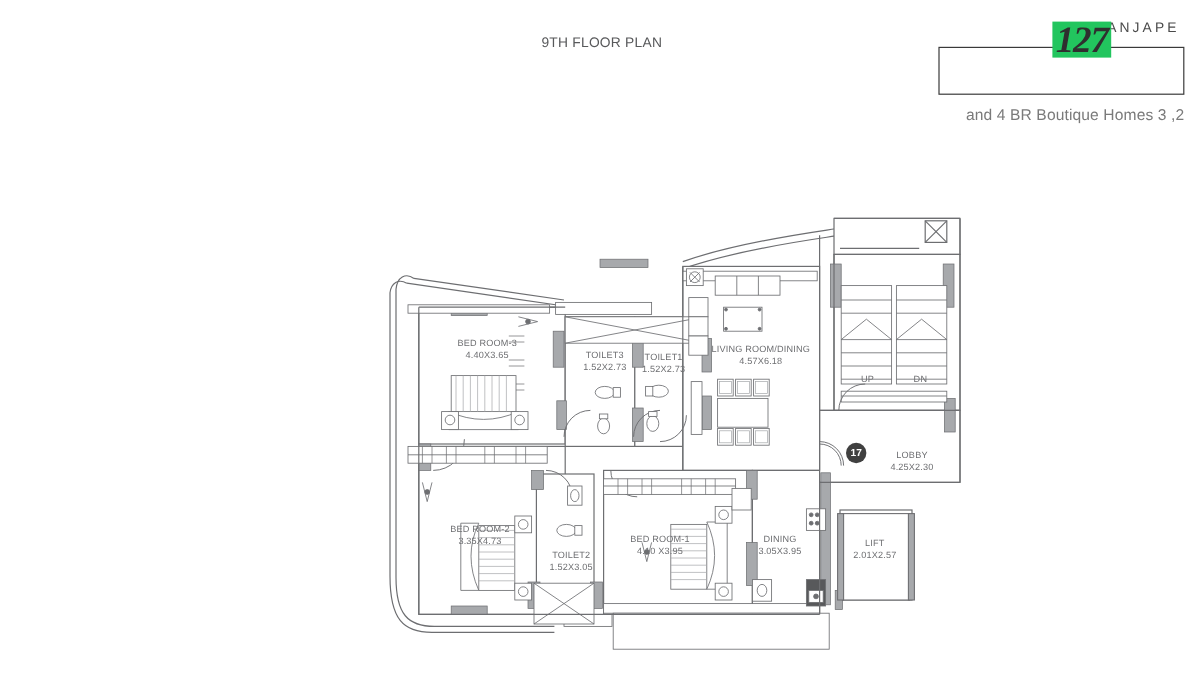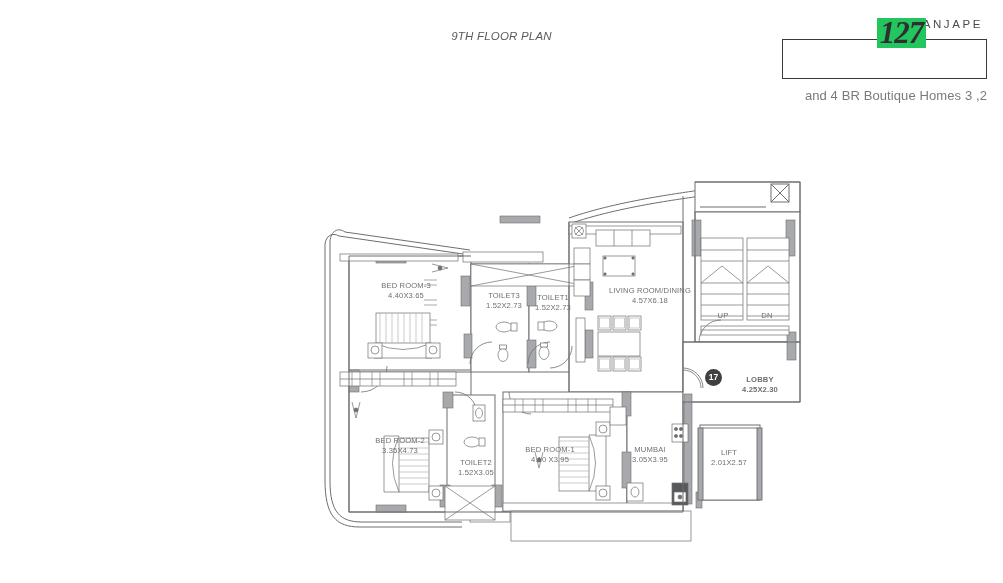--- a/index.html
+++ b/index.html
@@ -33,21 +33,20 @@
     letter-spacing: 0.6px;
     color: #3c3c3c;
     line-height: 18px;
   }
   #floor-subtitle {
     font-size: 11.5px;
     letter-spacing: 0.2px;
     color: #58595b;
     line-height: 14px;
     margin-top: 9px;
-    font-style: italic;
   }
 
   
   #logo-block {
     position: absolute;
     right: 16px;
     top: 18px;
     width: 205px;
     text-align: center;
   }
@@ -505,41 +504,41 @@
     <span class="dim">4.40X3.65</span>
   </div>
   <div class="plan-label" style="left:504px; top:291px;">
     <span>TOILET3</span>
     <span class="dim">1.52X2.73</span>
   </div>
   <div class="plan-label" style="left:553px; top:293px;">
     <span>TOILET1</span>
     <span class="dim">1.52X2.73</span>
   </div>
-  <div class="plan-label" style="left:634px; top:286px;margin-left:16px;">
+  <div class="plan-label" style="left:634px; top:286px;">
     <span>LIVING ROOM/DINING</span>
     <span class="dim">4.57X6.18</span>
   </div>
   <div class="plan-label" style="left:400px; top:388px;margin-top:48px;">
     <span>BED ROOM-2</span>
     <span class="dim">3.35X4.73</span>
   </div>
   <div class="plan-label" style="left:476px; top:458px;">
     <span>TOILET2</span>
     <span class="dim">1.52X3.05</span>
   </div>
   <div class="plan-label" style="left:550px; top:445px;">
     <span>BED ROOM-1</span>
     <span class="dim">4.10 X3.95</span>
   </div>
   <div class="plan-label" style="left:650px; top:445px;">
-    <span>MUMBAI</span>
+    <span>DINING</span>
     <span class="dim">3.05X3.95</span>
   </div>
-  <div class="plan-label" style="left:760px; top:375px;font-weight:bold;">
+  <div class="plan-label" style="left:760px; top:375px;">
     <span>LOBBY</span>
     <span class="dim">4.25X2.30</span>
   </div>
   <div class="plan-label" style="left:729px; top:448px;">
     <span>LIFT</span>
     <span class="dim">2.01X2.57</span>
   </div>
 
   <div class="plan-tag" style="left:723px; top:311px;">UP</div>
   <div class="plan-tag" style="left:767px; top:311px;">DN</div>

